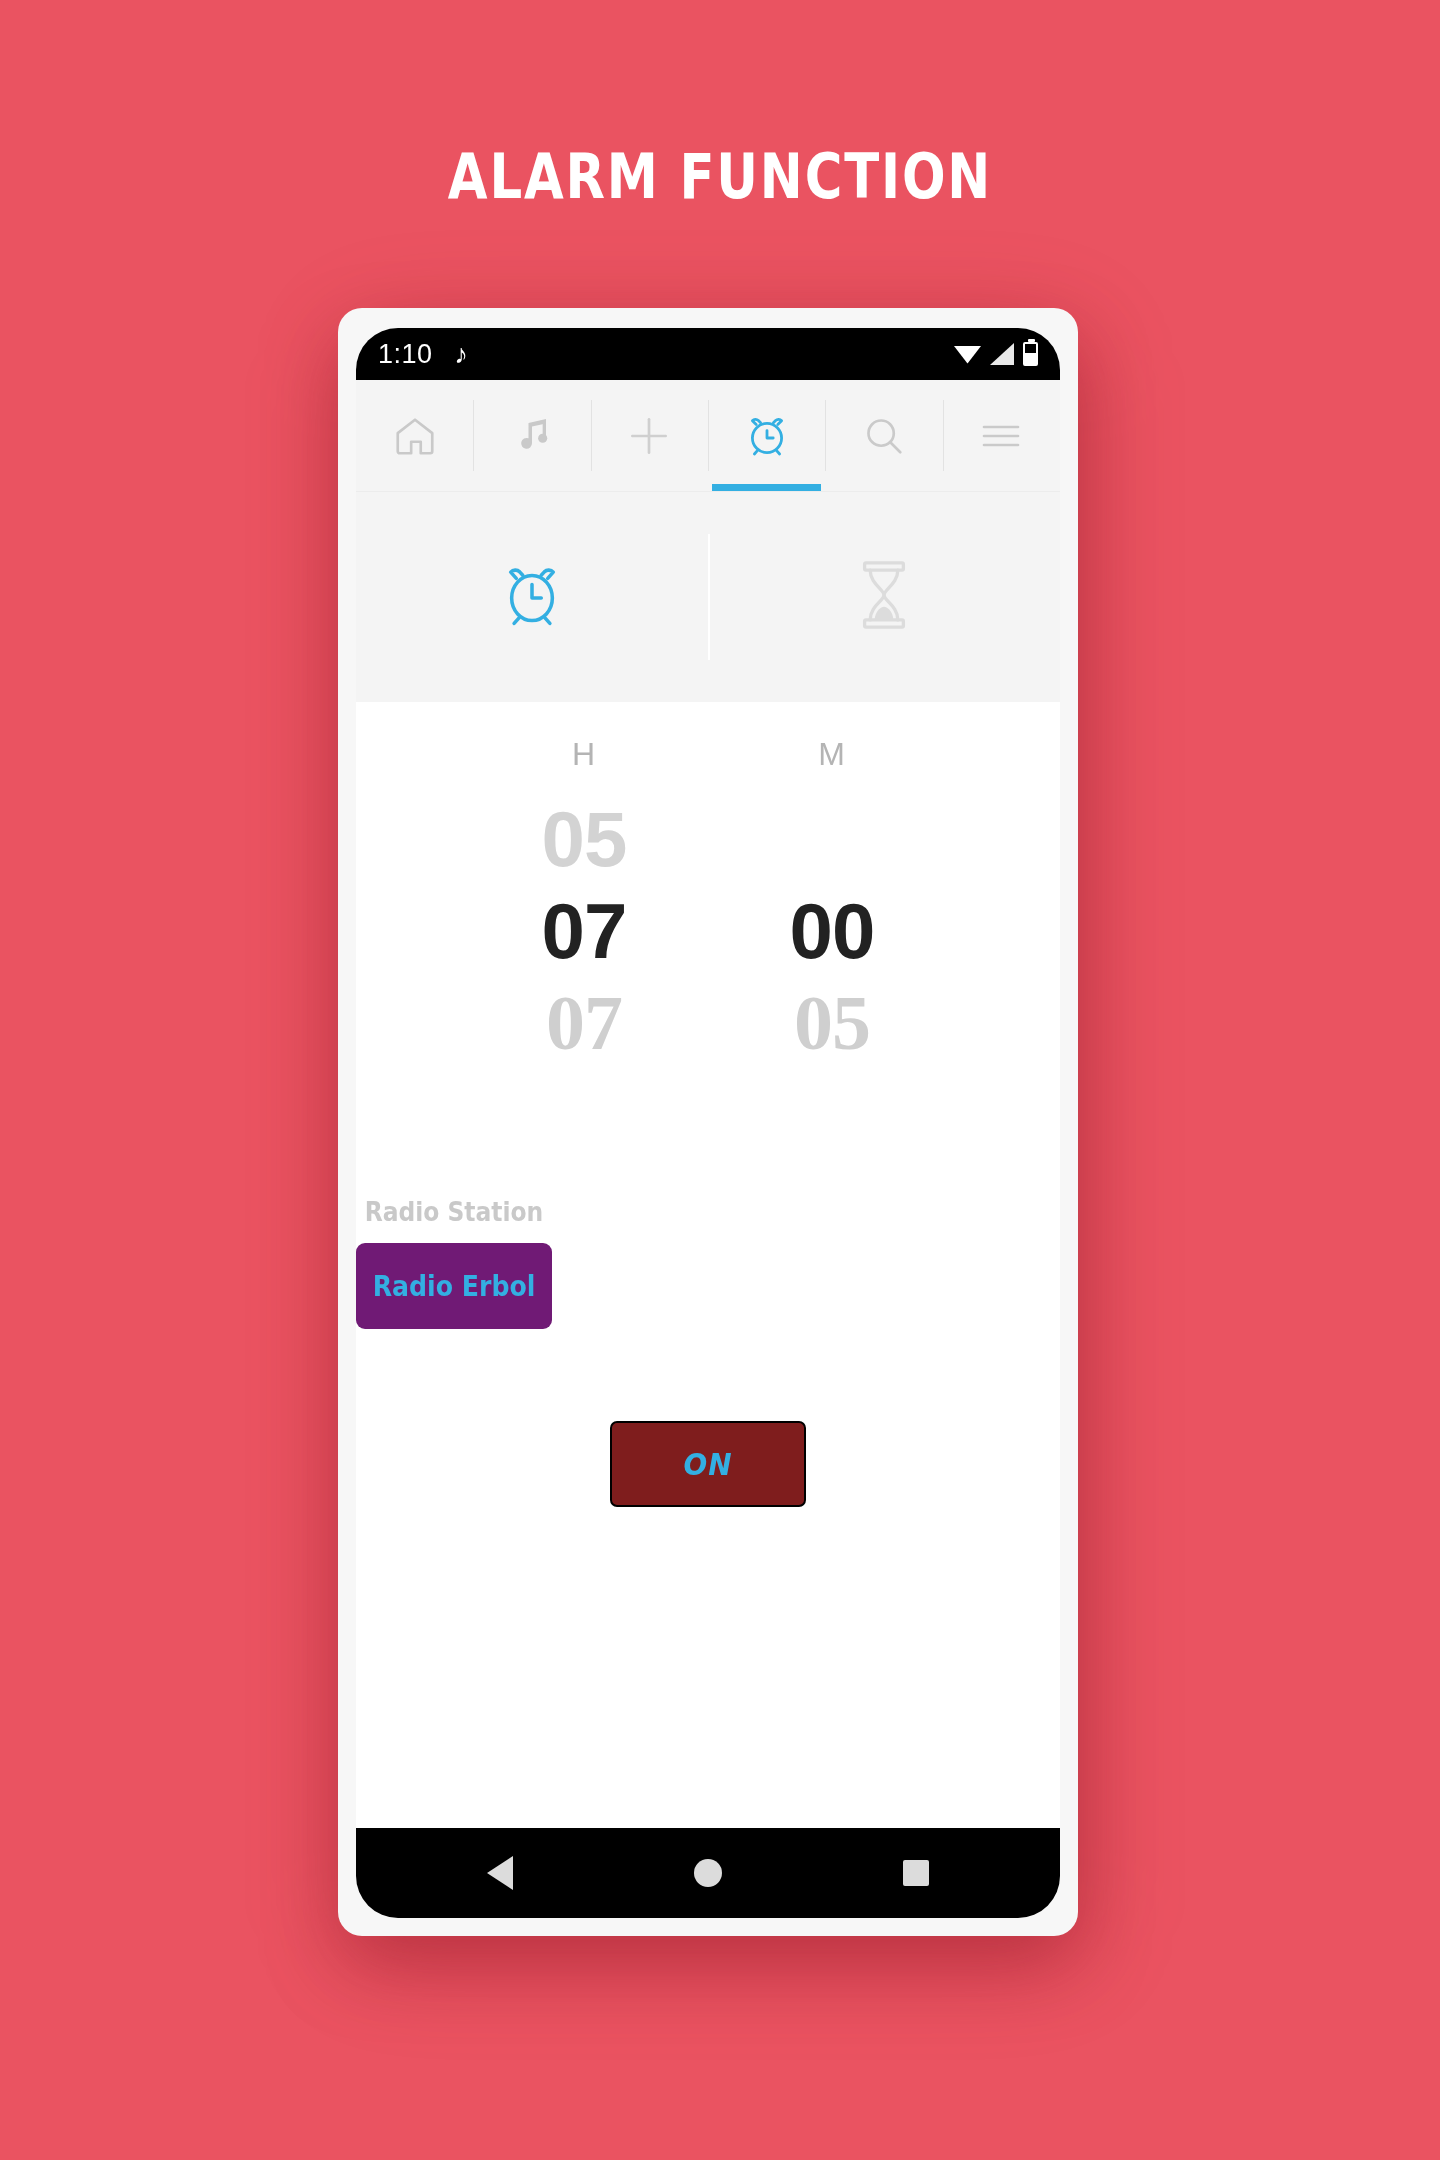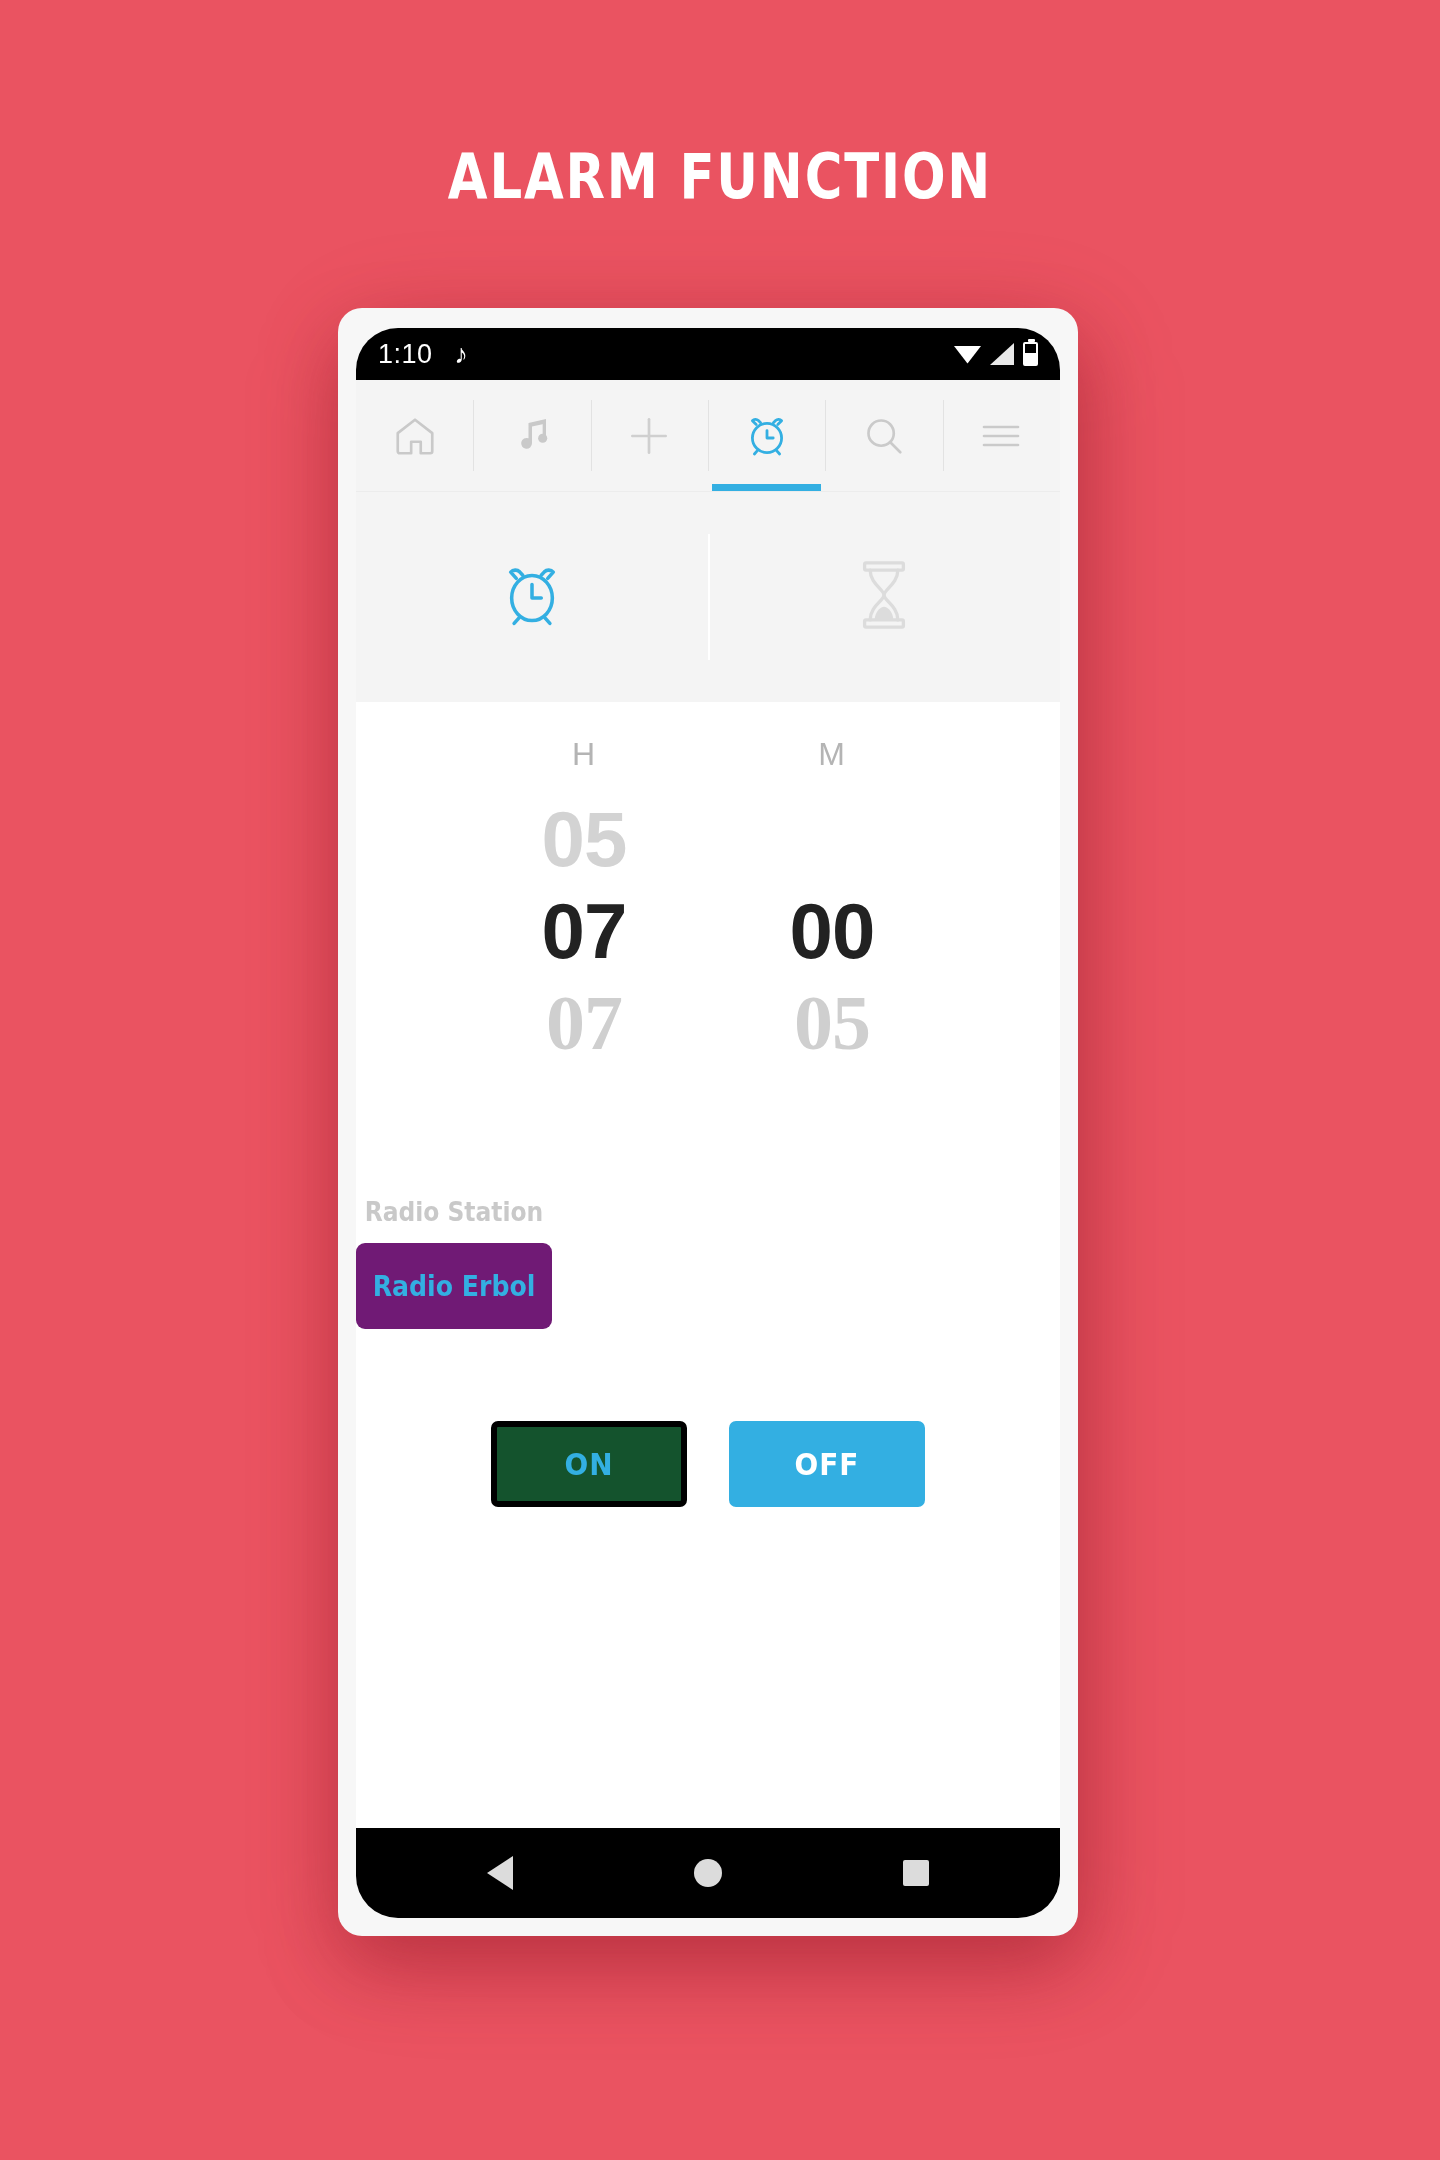--- a/index.html
+++ b/index.html
@@ -248,23 +248,24 @@
     border-radius:7px;
     display:flex;
     align-items:center;
     justify-content:center;
     font-size:31px;
     font-weight:bold;
     letter-spacing:1px;
     font-family:"DejaVu Sans Condensed","Liberation Sans", sans-serif;
   }
   .btn-on {
-    background:#14532d;
-    border:6px solid #000000;
+    background:#7f1d1d;
+    border:2px solid #000000;
     color:#33afe2;
+    font-style:italic;
   }
   .btn-off {
     background:#33afe2;
     border:2px solid #33afe2;
     color:#ffffff;
   }
 
   
   .sysnav {
     height:90px;
@@ -423,21 +424,20 @@
 
       <div class="fields">
         <div class="field">
           <div class="field-label">Radio Station</div>
           <div class="field-box">Radio Erbol</div>
         </div>
       </div>
 
       <div class="actions">
         <div class="btn btn-on">ON</div>
-        <div class="btn btn-off">OFF</div>
       </div>
     </div>
 
     <div class="sysnav">
       <div class="sys-back"></div>
       <div class="sys-home"></div>
       <div class="sys-recent"></div>
     </div>
 
   </div>

